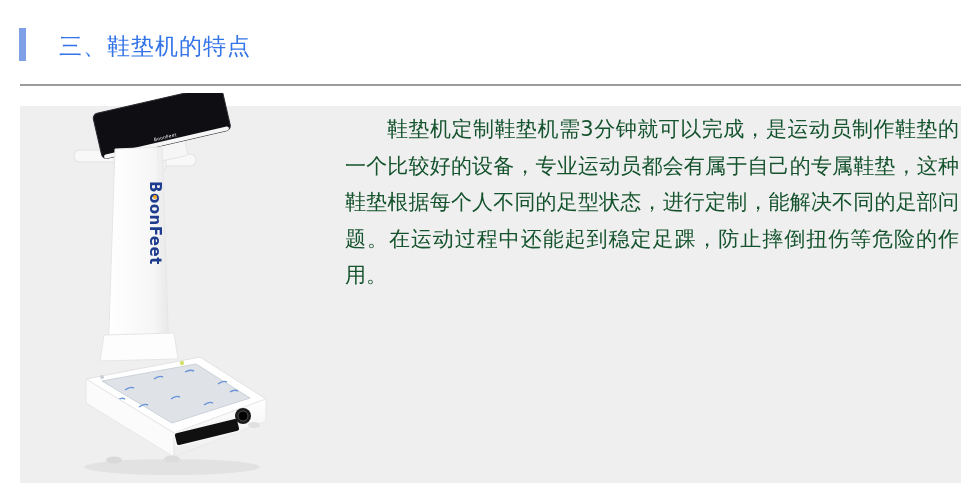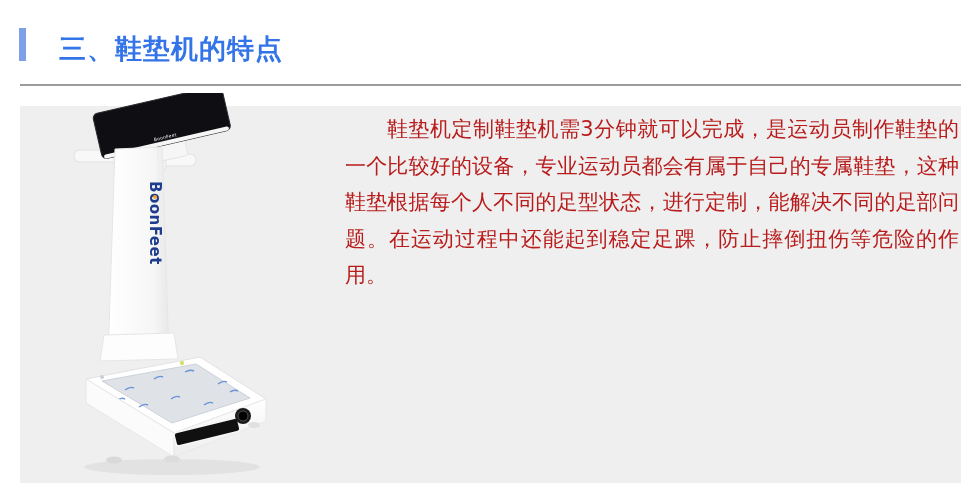--- a/index.html
+++ b/index.html
@@ -17,22 +17,22 @@
     left: 19px;
     top: 28px;
     width: 7px;
     height: 33px;
     background: #7f9fe6;
   }
   .section-title {
     position: absolute;
     left: 59px;
     top: 31px;
-    font-size: 27px;
-    font-weight: bold;
+    font-size: 23px;
+    font-weight: normal;
     color: #3374e8;
     letter-spacing: 1px;
     white-space: nowrap;
   }
   .divider {
     position: absolute;
     left: 20px;
     top: 84px;
     width: 941px;
     border-top: 2px solid #9b9b9b;
@@ -54,21 +54,21 @@
   }
   .text-col {
     position: absolute;
     left: 325px;
     top: 5px;
     width: 614px;
   }
   .text-col p {
     font-size: 21px;
     line-height: 36.6px;
-    color: #b91c1c;
+    color: #14532d;
     text-align: justify;
     text-indent: 2em;
     font-family: "DejaVu Sans", "Liberation Sans", sans-serif;
   }
   .brand-text {
     font-family: "DejaVu Sans", "Liberation Sans", sans-serif;
     font-weight: bold;
     font-size: 15px;
     letter-spacing: 0.5px;
     fill: #1d3c8e;

